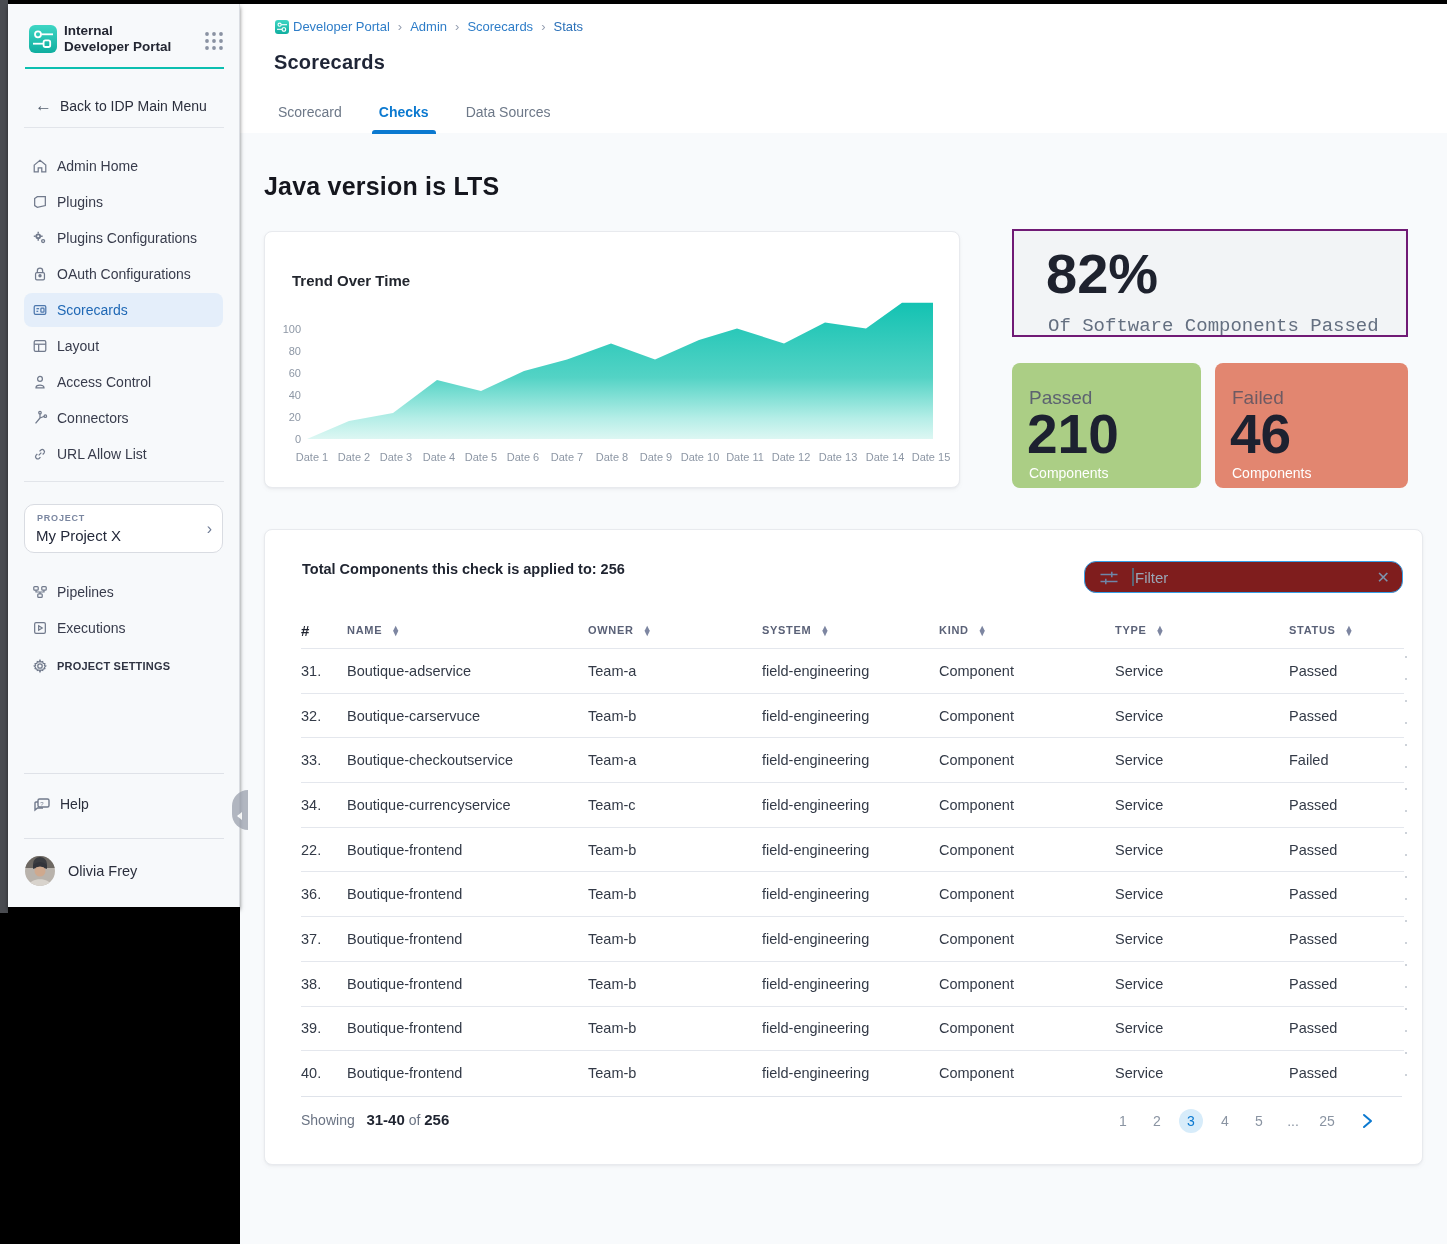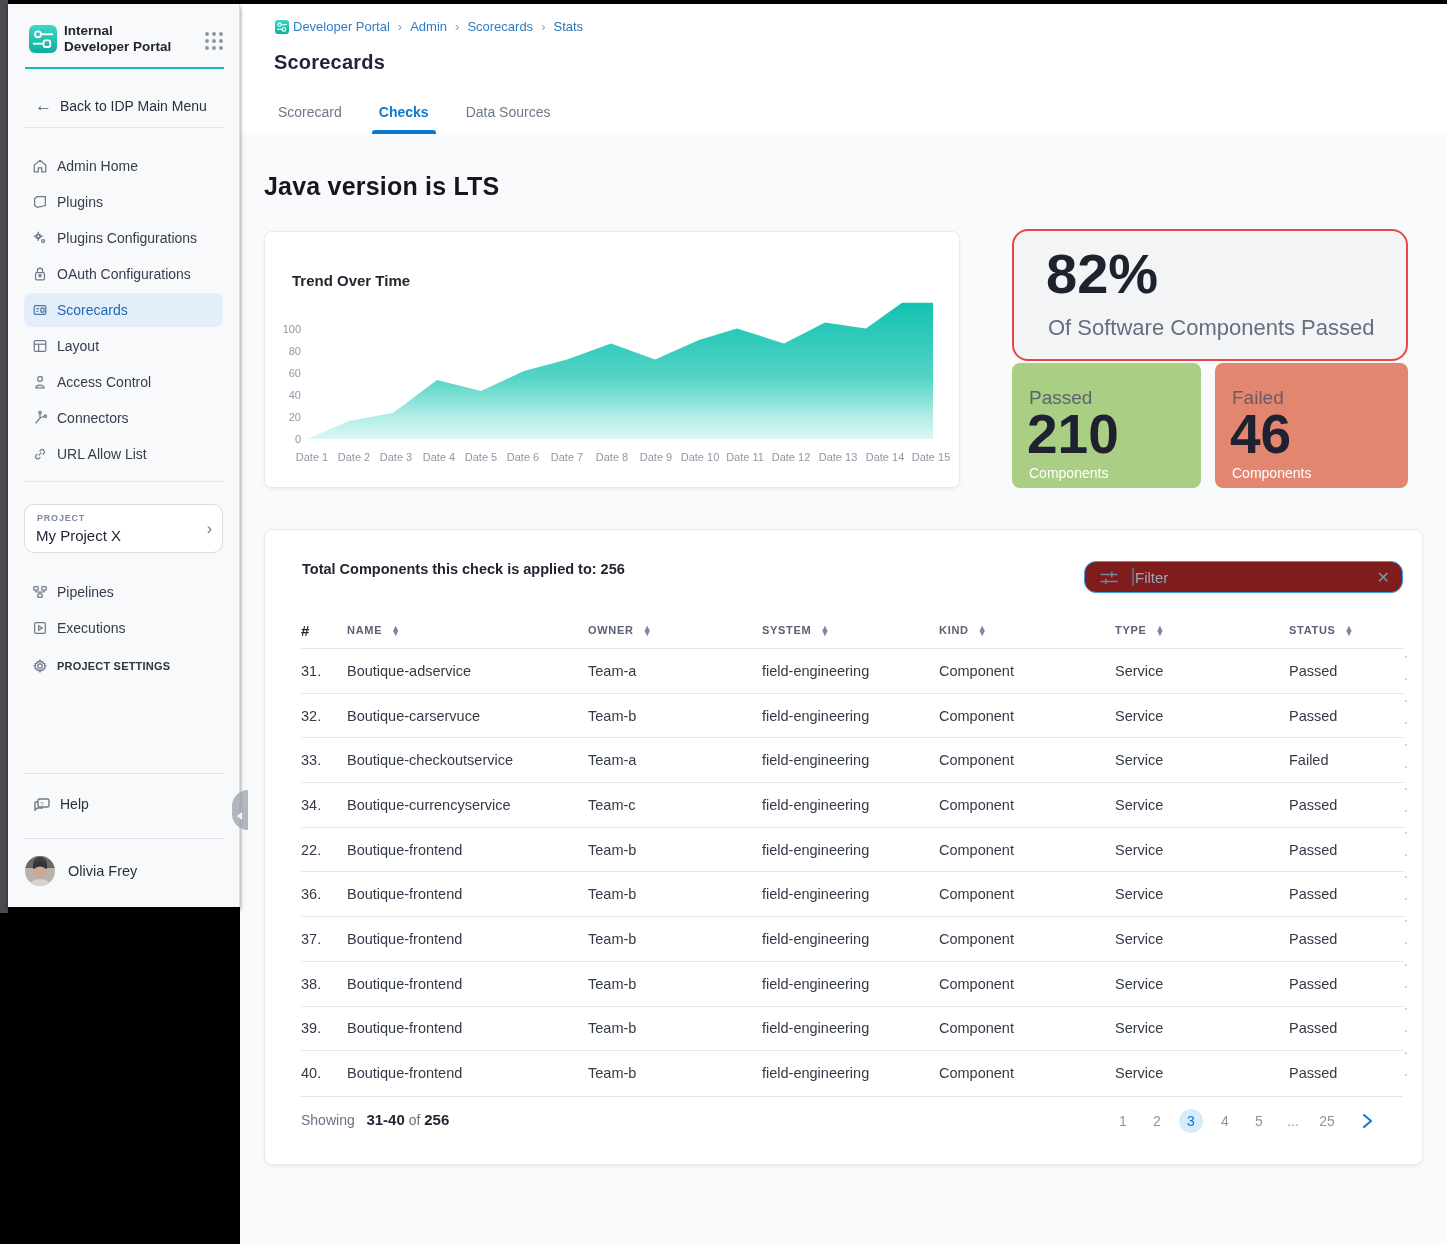--- a/index.html
+++ b/index.html
@@ -14,23 +14,23 @@
   .tabs { position:absolute; left:38px; top:100px; display:flex; gap:37px; font-size:14px; color:#6d7888; }
   .tab { padding-bottom:14px; }
   .tab.active { color:#0b79d0; font-weight:bold; position:relative; }
   .tab.active::after { content:""; position:absolute; left:-7px; right:-7px; bottom:0; height:4px; border-radius:3px 3px 0 0; background:#0b79d0; }
   h2.checkname { position:absolute; left:24px; top:168px; font-size:25px; font-weight:bold; color:#15161e; letter-spacing:0.2px; }
   
   .card { background:#fff; border:1px solid #e8eaee; border-radius:8px; box-shadow:0 1px 2px rgba(40,41,61,0.04), 0 2px 4px rgba(96,97,112,0.06); }
   #chartcard { position:absolute; left:24px; top:227px; width:696px; height:257px;padding-left:11px; }
   #chartcard .ctitle { position:absolute; left:27px; top:40px; font-size:15px; font-weight:bold; color:#22262e; }
   
-  #pctcard { position:absolute; left:772px; top:225px; width:396px; height:132px; background:#f2f4f6; border:2px solid #ef4444; border-radius:16px; }
+  #pctcard { position:absolute; left:772px; top:225px; width:396px; height:108px; background:#f2f4f6; border:2px solid #701a75; border-radius:0; }
   #pctcard .pct { position:absolute; left:32px; top:10px; font-size:56px; font-weight:bold; color:#1e222e; }
-  #pctcard .sub { position:absolute; left:34px; top:84px; font-size:22px; color:#646f80; }
+  #pctcard .sub { position:absolute; left:34px; top:84px; font-size:19px; color:#646f80;font-family:Liberation Mono, monospace; }
   .statcard { position:absolute; top:359px; width:189px; height:125px; border-radius:8px; }
   #passcard { left:772px; background:#abce85; }
   #failcard { left:975px; background:#e28670; width:193px; }
   .statcard .lab { position:absolute; left:17px; top:24px; font-size:19px; color:#5c6270; }
   .statcard .num { position:absolute; left:15px; top:39px; font-size:55px; font-weight:bold; color:#1d2130; }
   .statcard .comp { position:absolute; left:17px; top:102px; font-size:14px; color:#ffffff; }
   
   #tablecard { position:absolute; left:24px; top:525px; width:1159px; height:636px; }
   #tablecard .ttitle { position:absolute; left:37px; top:31px; font-size:14.5px; font-weight:bold; color:#1f2430; }
   #filter { position:absolute; left:819px; top:31px; width:319px; height:32px; background:#7f1d1d; border:1.5px solid #35a0e8; border-radius:12px; }

